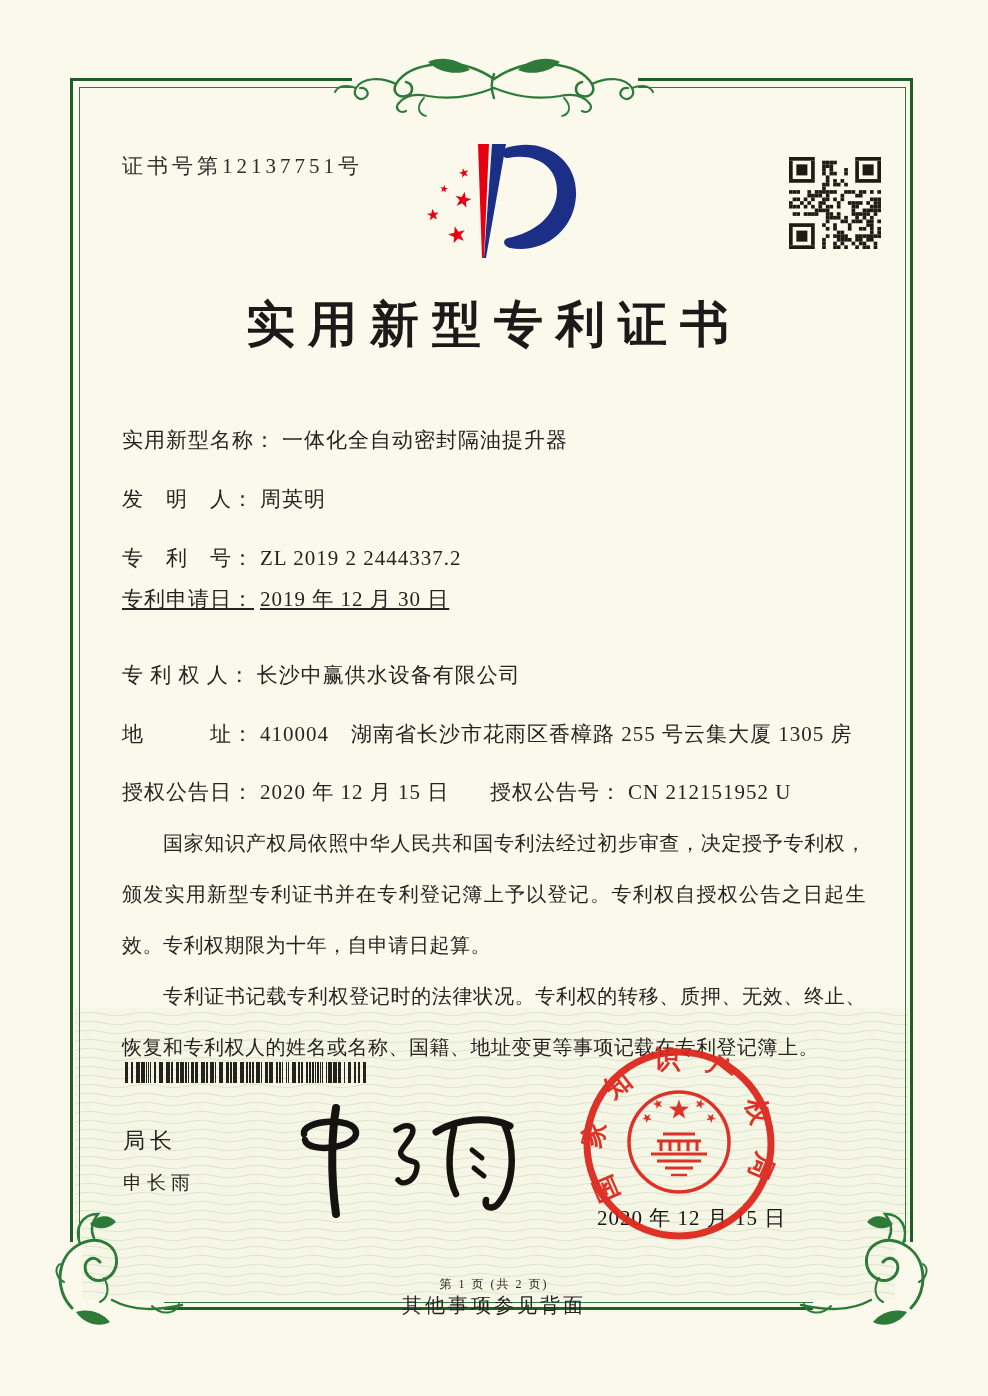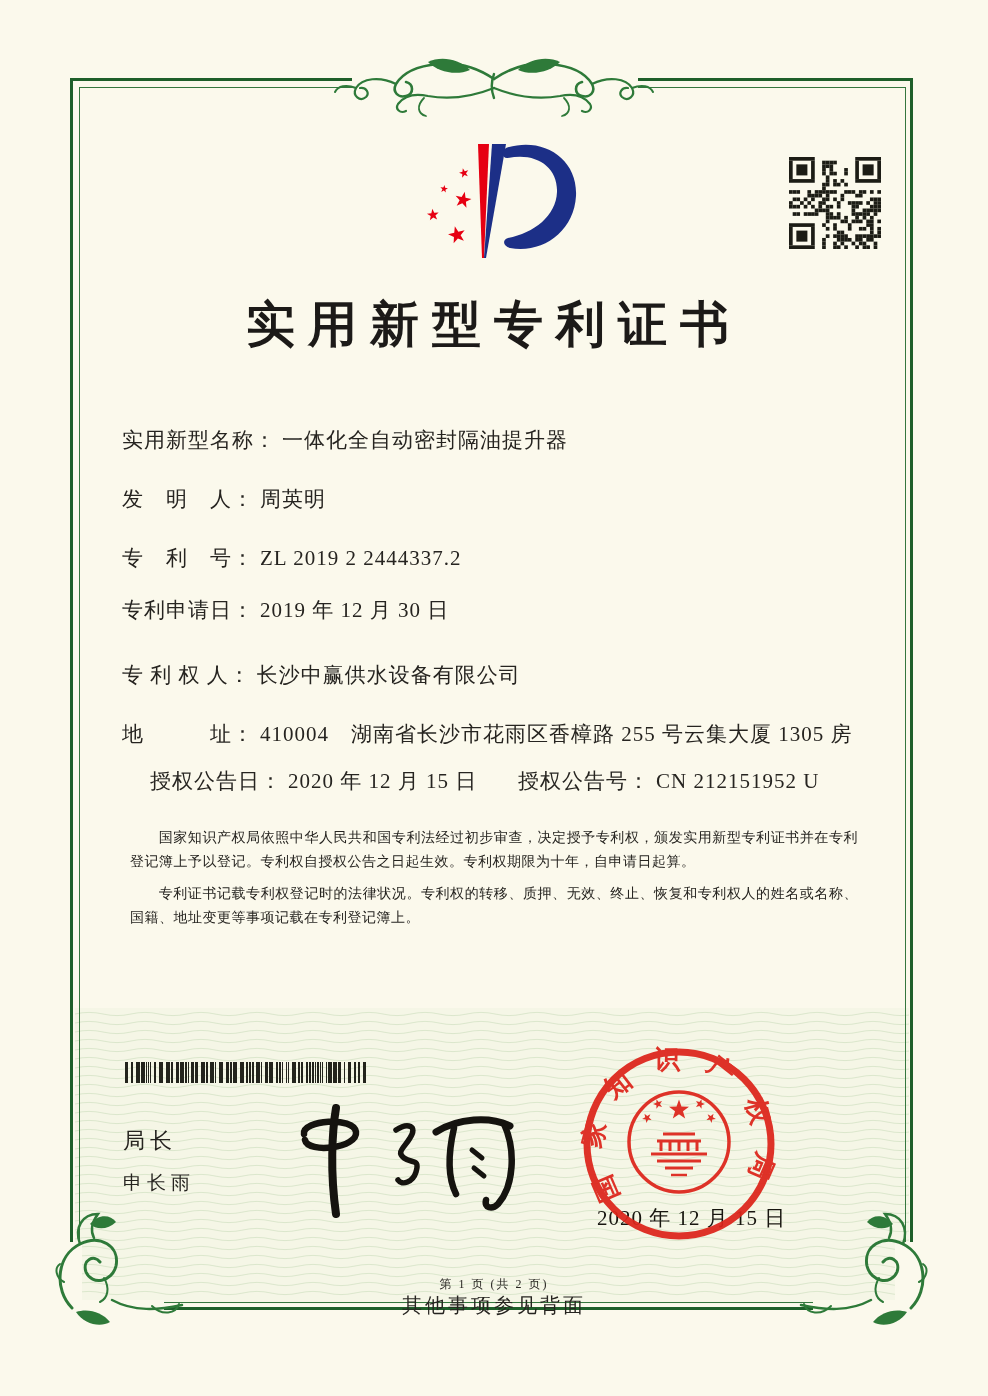--- a/index.html
+++ b/index.html
@@ -18,21 +18,21 @@
   .cert-no{position:absolute;left:122px;top:152px;font-size:21px;letter-spacing:4px;color:#322d29;z-index:5;}
   .logo{position:absolute;left:420px;top:134px;z-index:5;}
   .qr{position:absolute;left:789px;top:157px;z-index:5;}
   .title{position:absolute;left:0;top:292px;width:988px;text-align:center;font-size:49px;font-weight:bold;letter-spacing:13px;color:#1c1a18;z-index:5;margin:0;}
   .fields{position:absolute;left:122px;top:420px;width:760px;z-index:5;font-size:21px;}
   .frow{position:absolute;left:0;white-space:nowrap;}
   .flabel{letter-spacing:1px;}
   .fvalue{margin-left:6px;letter-spacing:1px;}
   .fcol2{position:absolute;left:368px;top:0;}
   .paras{position:absolute;left:122px;top:818px;width:744px;z-index:5;}
-  .paras p{margin:8px;font-size:14px;line-height:24px;text-align:justify;text-indent:2.05em;letter-spacing:0.5px;}
+  .paras p{margin:0;font-size:20px;line-height:51px;text-align:justify;text-indent:2.05em;letter-spacing:0.5px;}
   .barcode{position:absolute;left:123px;top:1062px;z-index:5;}
   .issuer-title{position:absolute;left:123px;top:1126px;font-size:22px;letter-spacing:5px;z-index:5;}
   .issuer-name{position:absolute;left:123px;top:1170px;font-size:19px;letter-spacing:5px;z-index:5;}
   .signature{position:absolute;left:258px;top:1102px;z-index:6;}
   .seal{position:absolute;left:579px;top:1044px;z-index:7;opacity:.93;}
   .seal-date{position:absolute;left:597px;top:1204px;font-size:21px;letter-spacing:1px;color:#17150f;z-index:6;}
   .page-info{position:absolute;left:0;top:1276px;width:988px;text-align:center;font-size:12px;letter-spacing:2px;z-index:5;}
   .footer-note{position:absolute;left:0;top:1292px;width:988px;text-align:center;font-size:20px;letter-spacing:3px;z-index:5;}
 </style>
 </head>
@@ -118,20 +118,21 @@
   </svg>
   <svg class="orn" style="left:46px;top:1212px;" width="140" height="130">
     <use href="#corner-flourish"></use>
   </svg>
   <svg class="orn" style="left:797px;top:1212px;" width="140" height="130">
     <g transform="matrix(-1,0,0,1,140,0)">
         <use href="#corner-flourish"></use>
       </g>
   </svg>
 
+  <div class="cert-no">证书号第12137751号</div>
 
   <svg class="logo" width="175" height="140" viewBox="0 0 175 140">
     <g fill="#e60012">
       <use href="#star" transform="translate(44,39) scale(0.5) rotate(-14)"></use>
       <use href="#star" transform="translate(24,55) scale(0.4) rotate(8)"></use>
       <use href="#star" transform="translate(43,66) scale(0.85) rotate(12)"></use>
       <use href="#star" transform="translate(13,81) scale(0.62) rotate(-6)"></use>
       <use href="#star" transform="translate(37,101) scale(0.9) rotate(-14)"></use>
     </g>
     <polygon points="58,10 69,10 64,124 62,124" fill="#e60012"></polygon>
@@ -337,24 +338,24 @@
       <rect x="77.28" y="88.32000000000001" width="3.68" height="3.68" fill="#1c1c15"></rect>
       <rect x="84.64" y="88.32000000000001" width="3.68" height="3.68" fill="#1c1c15"></rect>
     </svg>
 
   <h1 class="title">实用新型专利证书</h1>
 
   <div class="fields">
     <div class="frow" style="top:6px;"><span class="flabel">实用新型名称：</span><span class="fvalue">一体化全自动密封隔油提升器</span></div>
     <div class="frow" style="top:65px;"><span class="flabel">发　明　人：</span><span class="fvalue">周英明</span></div>
     <div class="frow" style="top:124px;"><span class="flabel">专　利　号：</span><span class="fvalue">ZL 2019 2 2444337.2</span></div>
-    <div class="frow" style="top:176px;"><span class="flabel">专利申请日：</span><span class="fvalue">2019 年 12 月 30 日</span></div>
+    <div class="frow" style="top:165px;text-decoration:underline;"><span class="flabel">专利申请日：</span><span class="fvalue">2019 年 12 月 30 日</span></div>
     <div class="frow" style="top:241px;"><span class="flabel">专 利 权 人：</span><span class="fvalue">长沙中赢供水设备有限公司</span></div>
     <div class="frow" style="top:300px;"><span class="flabel">地　　　址：</span><span class="fvalue">410004　湖南省长沙市花雨区香樟路 255 号云集大厦 1305 房</span></div>
-    <div class="frow" style="top:347px;width:760px;margin-left:28px;">
+    <div class="frow" style="top:358px;width:760px;">
       <span class="flabel">授权公告日：</span><span class="fvalue">2020 年 12 月 15 日</span>
       <span class="fcol2"><span class="flabel">授权公告号：</span><span class="fvalue">CN 212151952 U</span></span>
     </div>
   </div>
 
   <div class="paras">
     <p>国家知识产权局依照中华人民共和国专利法经过初步审查，决定授予专利权，颁发实用新型专利证书并在专利登记簿上予以登记。专利权自授权公告之日起生效。专利权期限为十年，自申请日起算。</p>
     <p>专利证书记载专利权登记时的法律状况。专利权的转移、质押、无效、终止、恢复和专利权人的姓名或名称、国籍、地址变更等事项记载在专利登记簿上。</p>
   </div>
 

